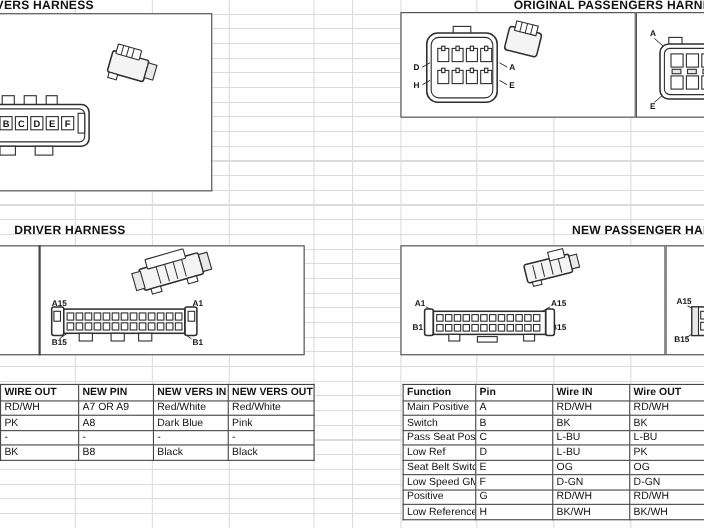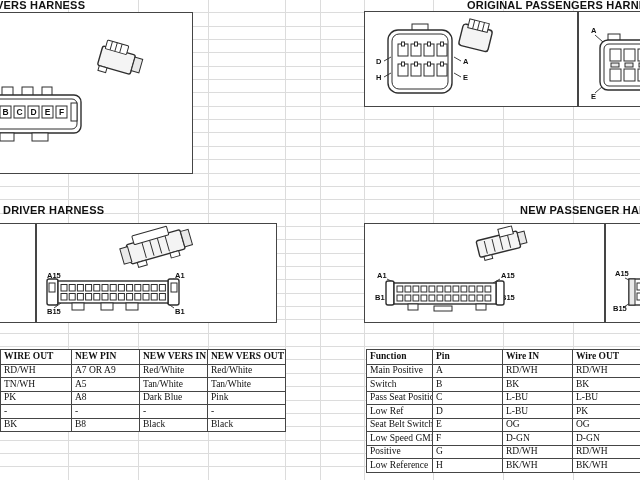--- a/index.html
+++ b/index.html
@@ -13,21 +13,21 @@
   .title{position:absolute;z-index:3;font-weight:bold;font-size:11px;line-height:12px;white-space:nowrap;letter-spacing:.2px;}
   svg.diag{position:absolute;z-index:2;overflow:hidden;}
   .ln{stroke:#2e2e2e;stroke-width:1.4;fill:#fff;}
   .lt{stroke:#2e2e2e;stroke-width:1;fill:#fff;}
   .fg{fill:#f4f4f4;}
   .fe{fill:#e9e9e9;}
   .wire{stroke:#2e2e2e;stroke-width:.9;fill:none;}
   text.lb{font-family:"Liberation Sans",sans-serif;font-weight:bold;font-size:7.5px;fill:#111;}
   text.pin{font-family:"Liberation Sans",sans-serif;font-weight:bold;font-size:8.5px;fill:#111;text-anchor:middle;}
   table.sheet{position:absolute;z-index:2;border-collapse:collapse;table-layout:fixed;
-              font-size:9.5px;line-height:11px;background:#fff;font-family:Liberation Serif, serif;}
+              font-size:9.5px;line-height:11px;background:#fff;}
   table.sheet th,table.sheet td{border:1px solid #454545;padding:0 2px 0 3px;height:12.5px;
               text-align:left;white-space:nowrap;overflow:hidden;font-weight:normal;}
   table.sheet th{font-weight:bold;height:13.5px;}
 </style>
 </head>
 <body>
 
 <div class="grid">
   <div class="vline" style="left:68px"></div>
   <div class="vline" style="left:138px"></div>
@@ -35,21 +35,21 @@
   <div class="vline" style="left:285px"></div>
   <div class="vline" style="left:320px"></div>
   <div class="vline" style="left:364px"></div>
   <div class="vline" style="left:433px"></div>
   <div class="vline" style="left:503px"></div>
   <div class="vline" style="left:573px"></div>
 </div>
 
 <div class="title" style="left:-4px;top:-1px">VERS HARNESS</div>
 <div class="title" style="left:467px;top:-1px">ORIGINAL PASSENGERS HARNESS</div>
-<div class="title" style="left:3px;top:204px">DRIVER HARNESS</div>
+<div class="title" style="left:13px;top:204px">DRIVER HARNESS</div>
 <div class="title" style="left:520px;top:204px">NEW PASSENGER HARNESS</div>
 
 <div class="panel" style="left:-12px;top:12px;width:205px;height:162px"></div>
 <div class="panel" style="left:364px;top:11px;width:214px;height:96px"></div>
 <div class="panel" style="left:578px;top:11px;width:72px;height:96px"></div>
 <div class="panel" style="left:-12px;top:223px;width:289px;height:100px"></div>
 <div class="divline" style="left:35px;top:223px;height:100px"></div>
 <div class="panel" style="left:364px;top:223px;width:241px;height:100px"></div>
 <div class="panel" style="left:605px;top:223px;width:45px;height:100px"></div>
 
@@ -284,26 +284,20 @@
       </tr>
     </thead>
     <tbody>
       <tr>
         <td>RD/WH</td>
         <td>A7 OR A9</td>
         <td>Red/White</td>
         <td>Red/White</td>
       </tr>
       <tr>
-        <td>TN/WH</td>
-        <td>A5</td>
-        <td>Tan/White</td>
-        <td>Tan/White</td>
-      </tr>
-      <tr>
         <td>PK</td>
         <td>A8</td>
         <td>Dark Blue</td>
         <td>Pink</td>
       </tr>
       <tr>
         <td>-</td>
         <td>-</td>
         <td>-</td>
         <td>-</td>

